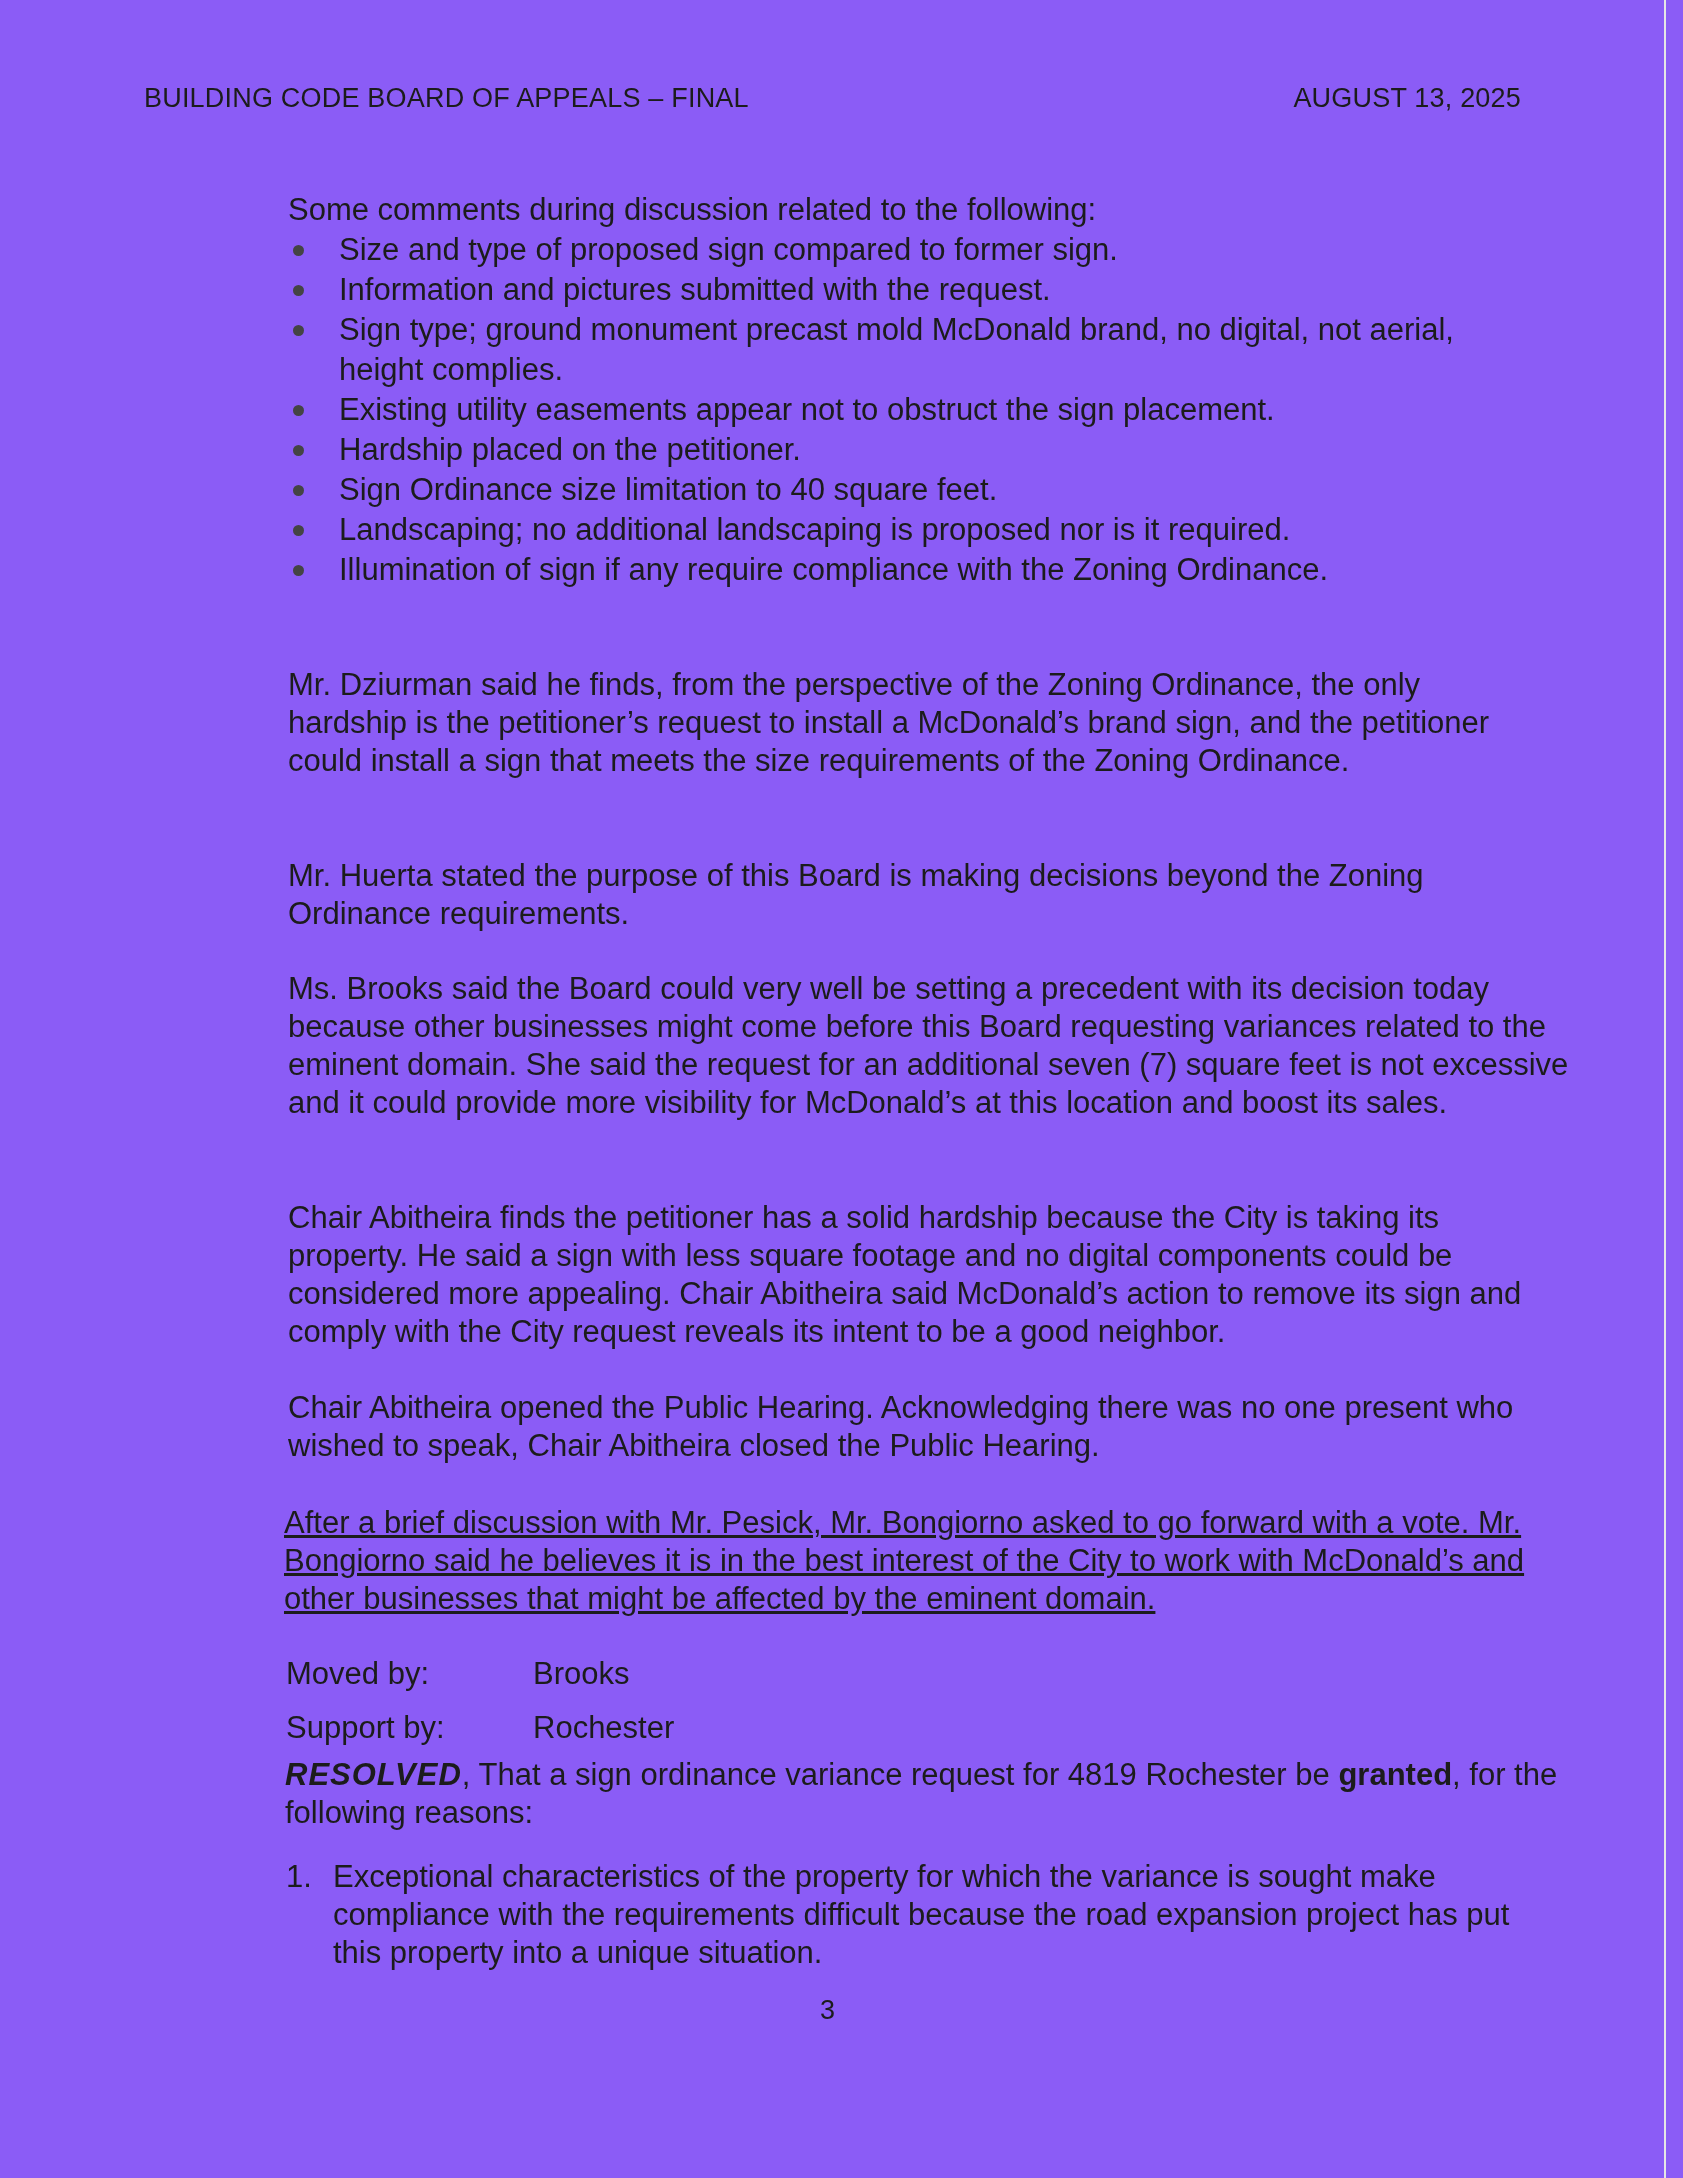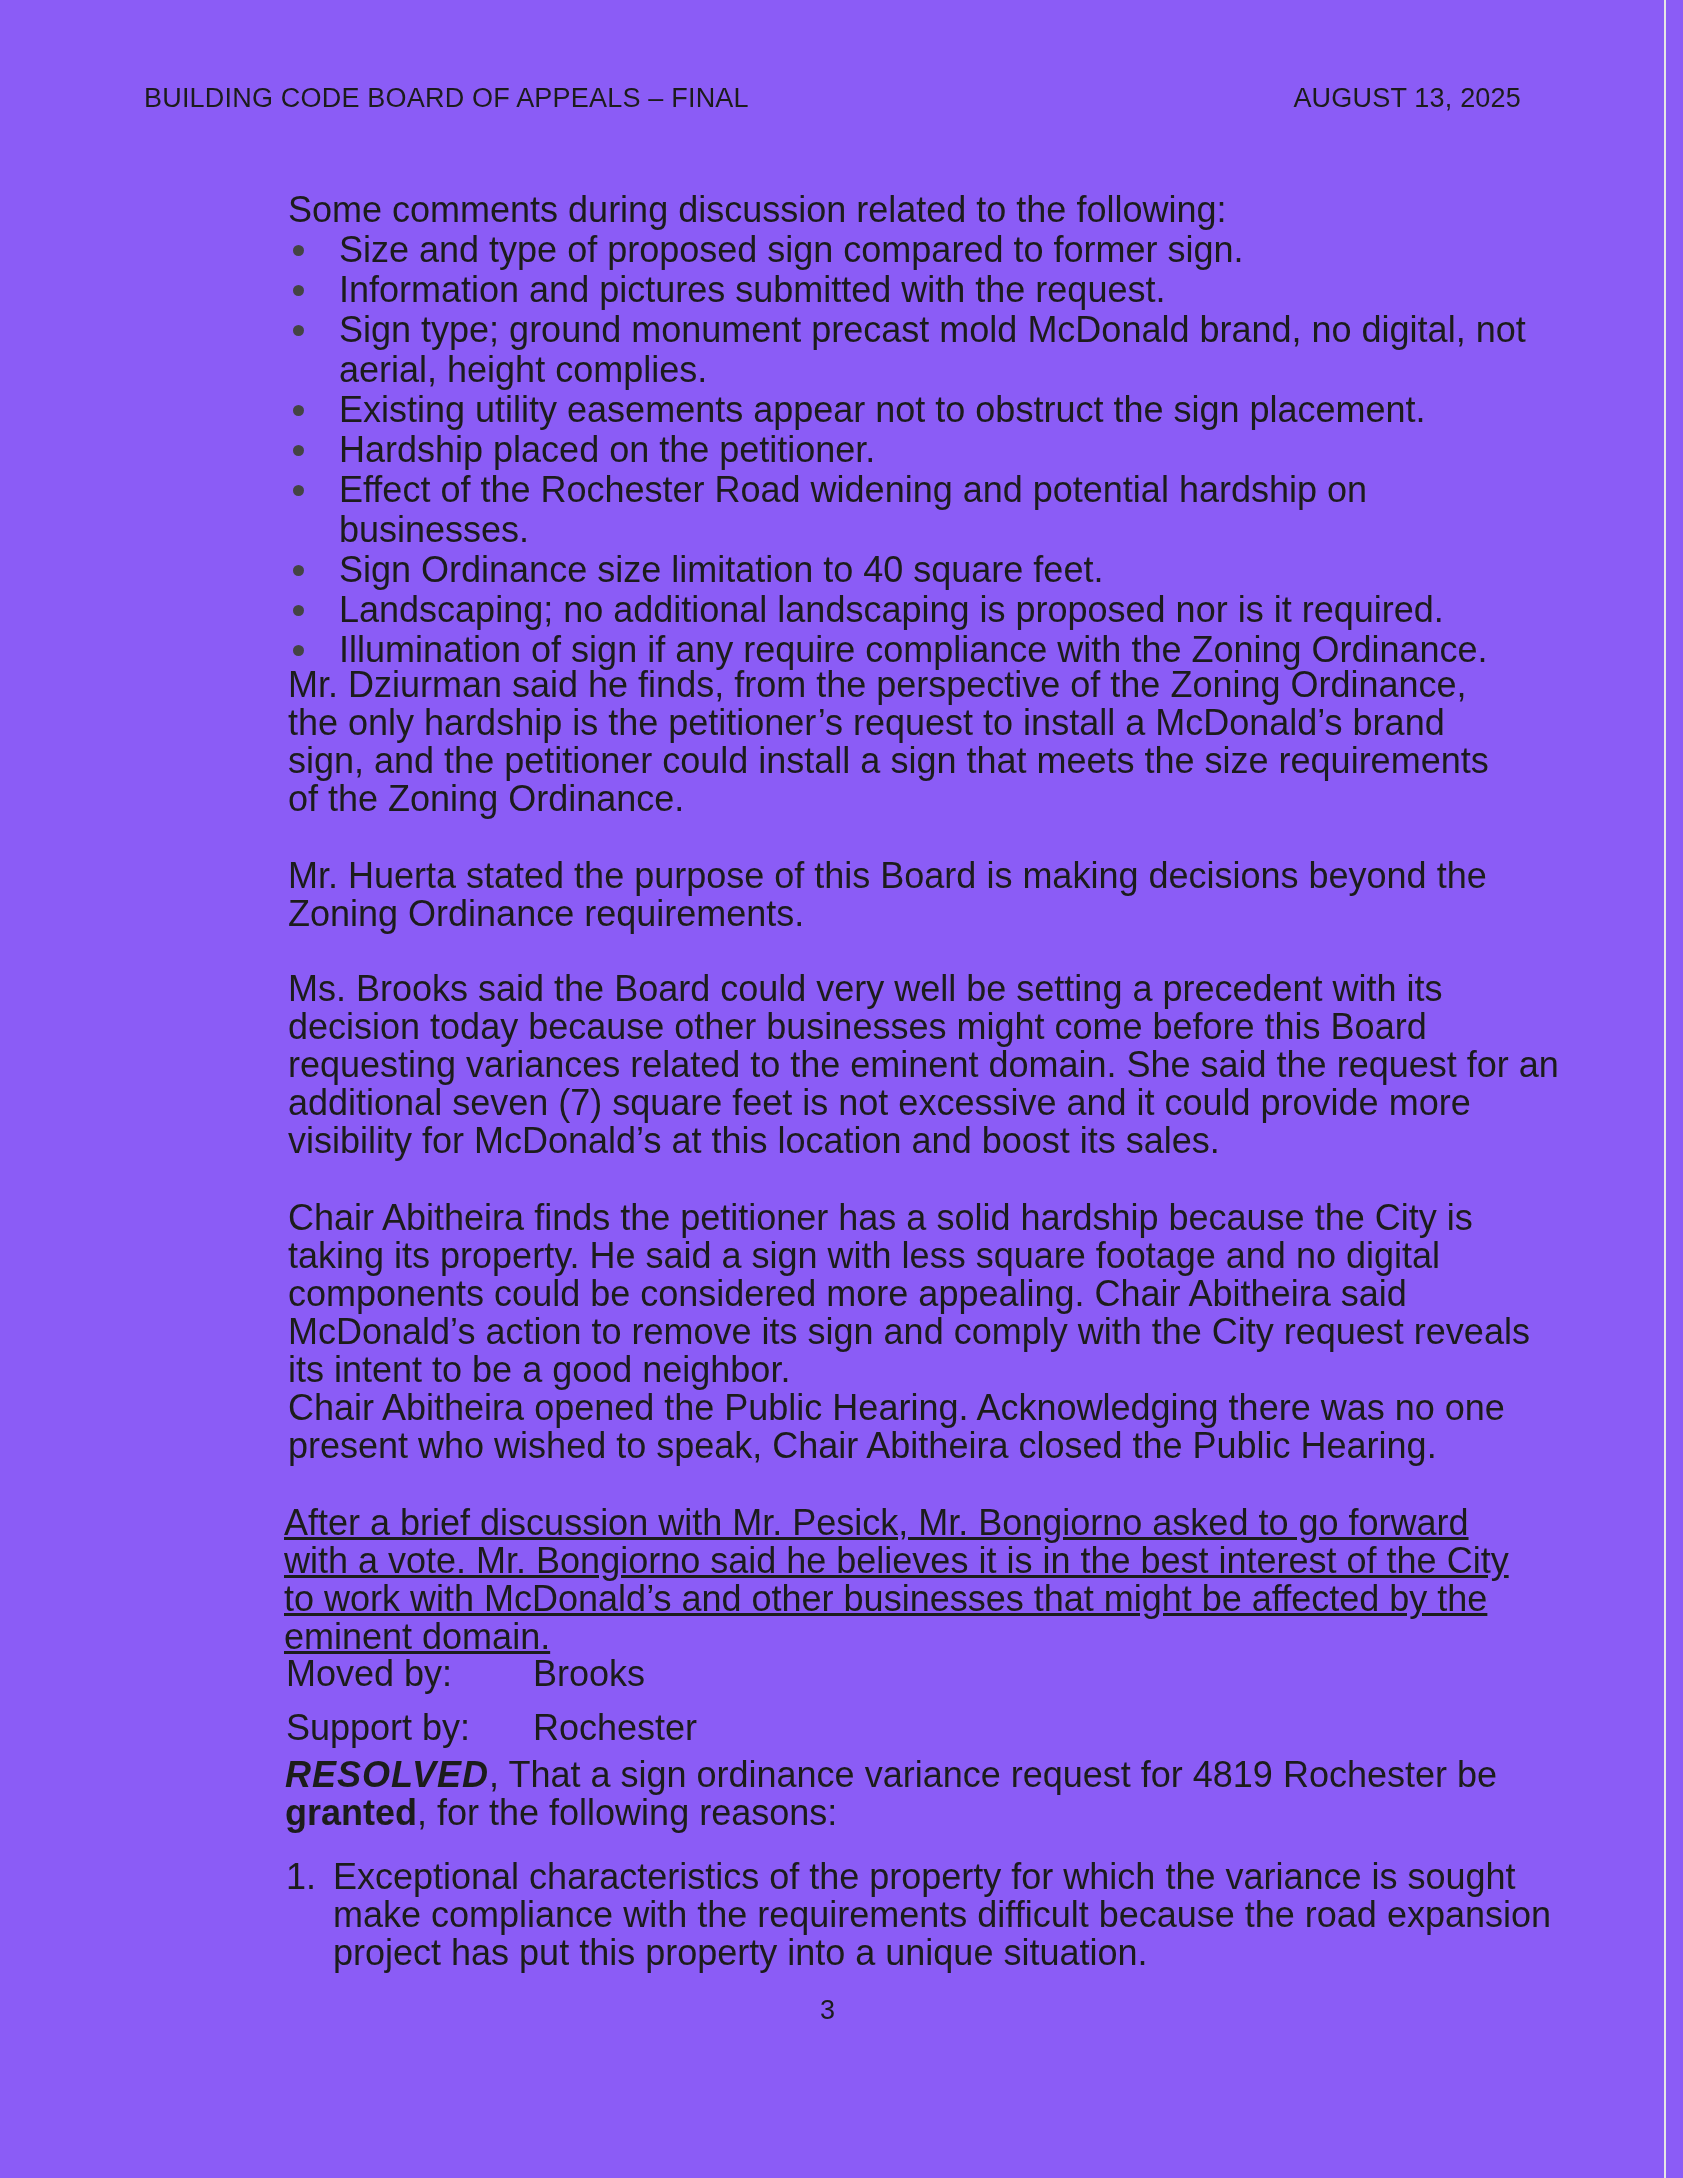--- a/index.html
+++ b/index.html
@@ -5,21 +5,21 @@
   html, body { margin: 0; padding: 0; background: #ffffff; }
   body {
     width: 1683px; height: 2178px; position: relative; overflow: hidden;
     font-family: "Liberation Sans", sans-serif; color: #1a1a1a;
   }
   .page { position: absolute; left: 0; top: 0; width: 1683px; height: 2178px; background: #8b5cf6; }
   .scanline { position: absolute; left: 1664px; top: 0; width: 2px; height: 2178px; background: #e6e6e6; }
   .hdr { position: absolute; top: 81px; font-size: 27px; line-height: 34px; color: #1c1c1c; letter-spacing: 0.2px; }
   .hdr-left { left: 144px; }
   .hdr-right { right: 162px; }
-  .blk { position: absolute; left: 288px; width: 1277px; font-size: 36px; line-height: 38px; color: #1c1c1c; }
+  .blk { position: absolute; left: 288px; width: 1277px; font-size: 31px; line-height: 38px; color: #1c1c1c; }
   .blk p { margin: 0; }
   ul.bul { list-style: none; margin: 0; padding: 0; }
   ul.bul li { position: relative; padding-left: 51px; line-height: 40px; }
   ul.bul li .dot { position: absolute; left: 5px; top: 15px; width: 11px; height: 11px; border-radius: 50%; background: #444; }
   .motion { display: grid; grid-template-columns: 247px auto; row-gap: 16px; }
   ol.num { list-style: none; margin: 0; padding: 0; }
   ol.num li { position: relative; padding-left: 47px; }
   ol.num li .n { position: absolute; left: 0; top: 0; }
   .bi { font-weight: bold; font-style: italic; letter-spacing: 1px; }
   .b { font-weight: bold; }
@@ -35,21 +35,20 @@
   <div class="hdr hdr-right">AUGUST 13, 2025</div>
 
   <div class="blk" style="top:190px;">
     <p style="line-height:40px;">Some comments during discussion related to the following:</p>
     <ul class="bul">
       <li><span class="dot"></span><span>Size and type of proposed sign compared to former sign.</span></li>
       <li><span class="dot"></span><span>Information and pictures submitted with the request.</span></li>
       <li style="padding-right:20px;"><span class="dot"></span><span>Sign type; ground monument precast mold McDonald brand, no digital, not aerial, height complies.</span></li>
       <li><span class="dot"></span><span>Existing utility easements appear not to obstruct the sign placement.</span></li>
       <li><span class="dot"></span><span>Hardship placed on the petitioner.</span></li>
-      <li><span class="dot"></span><span>Effect of the Rochester Road widening and potential hardship on businesses.</span></li>
       <li><span class="dot"></span><span>Sign Ordinance size limitation to 40 square feet.</span></li>
       <li><span class="dot"></span><span>Landscaping; no additional landscaping is proposed nor is it required.</span></li>
       <li><span class="dot"></span><span>Illumination of sign if any require compliance with the Zoning Ordinance.</span></li>
     </ul>
   </div>
 
   <div class="blk" style="top:666px; width:1238px;">
     <p>Mr. Dziurman said he finds, from the perspective of the Zoning Ordinance, the only hardship is the petitioner’s request to install a McDonald’s brand sign, and the petitioner could install a sign that meets the size requirements of the Zoning Ordinance.</p>
   </div>
 

